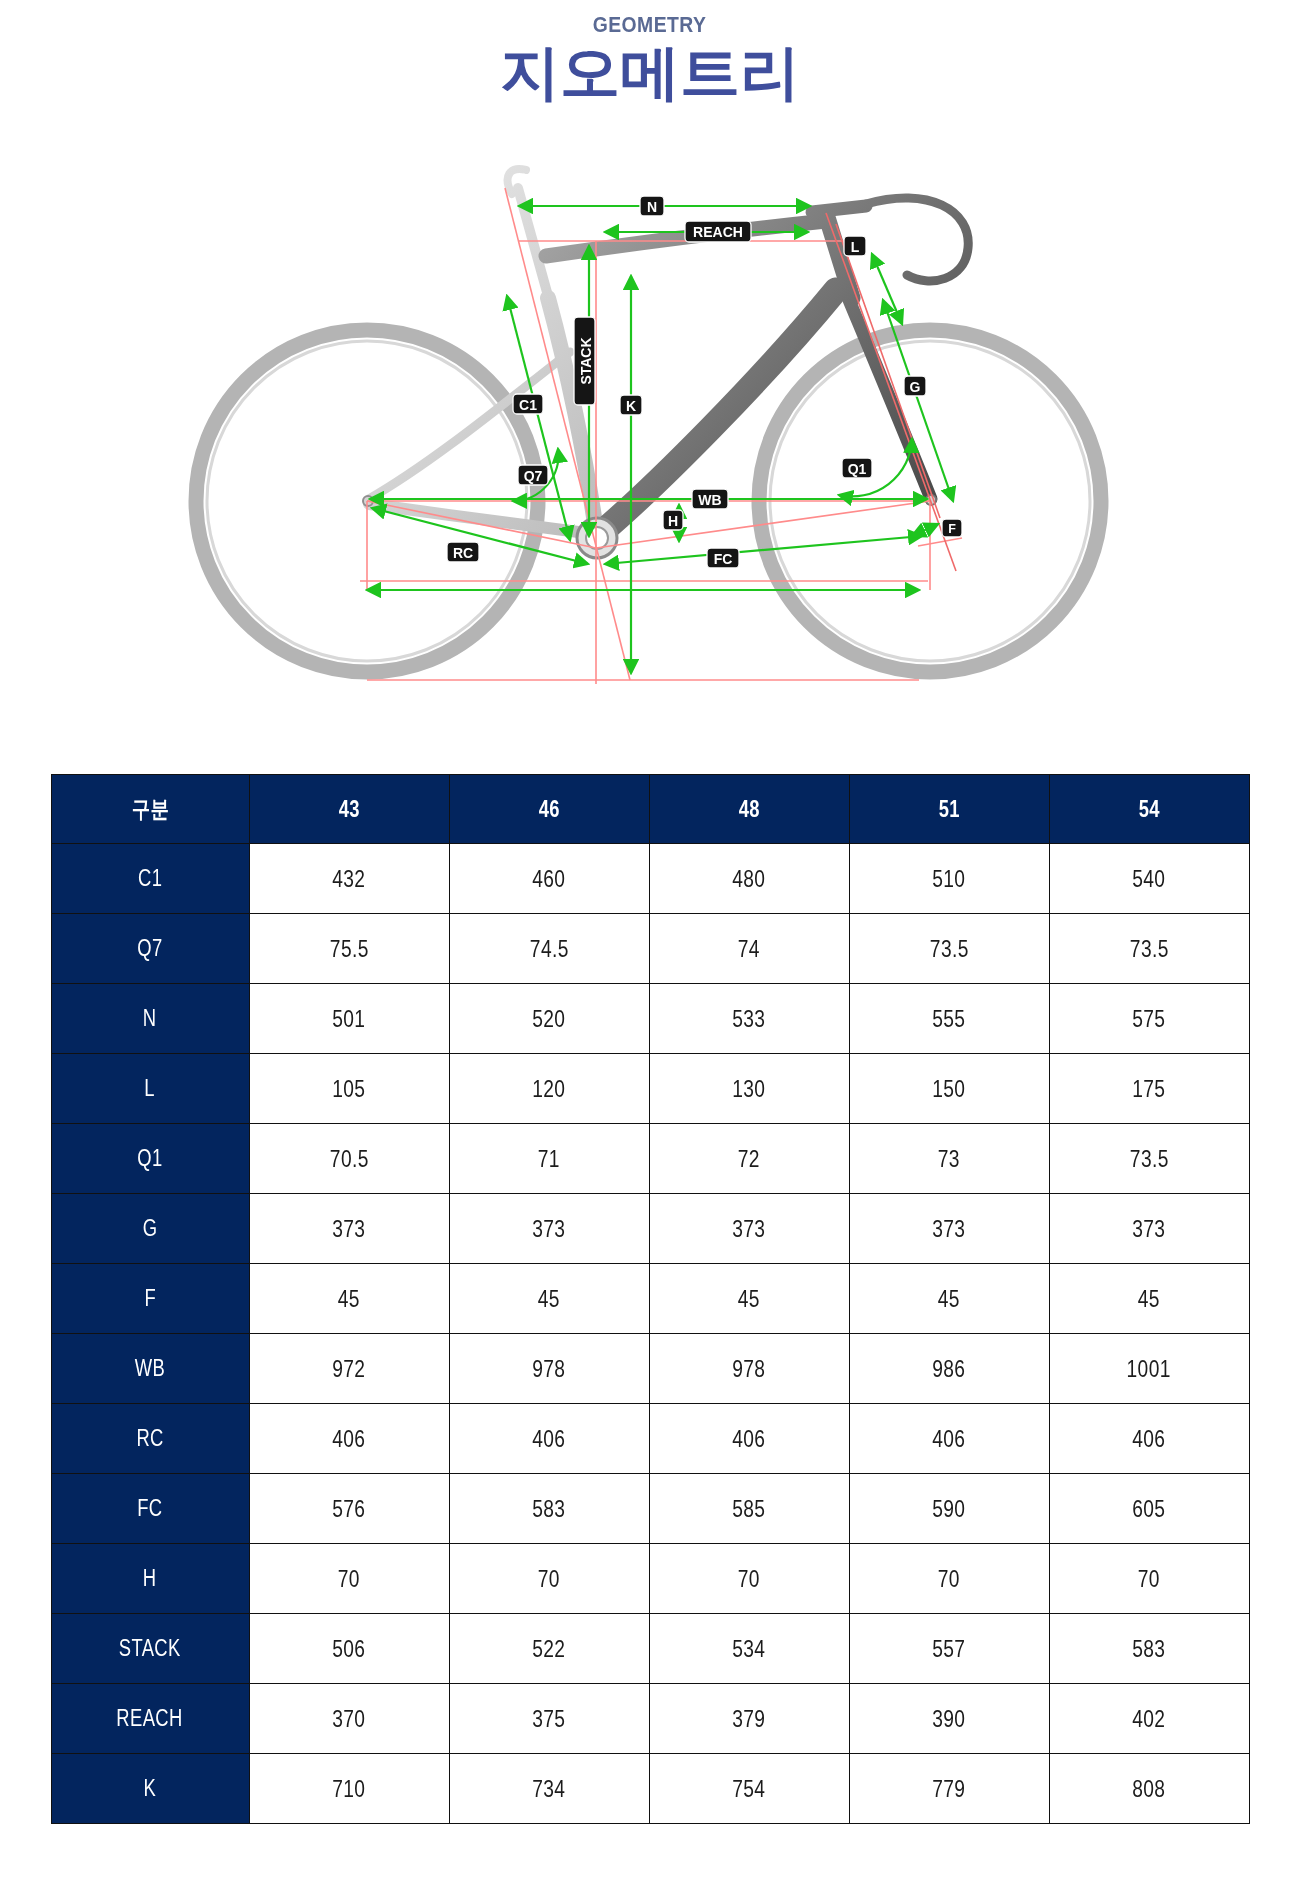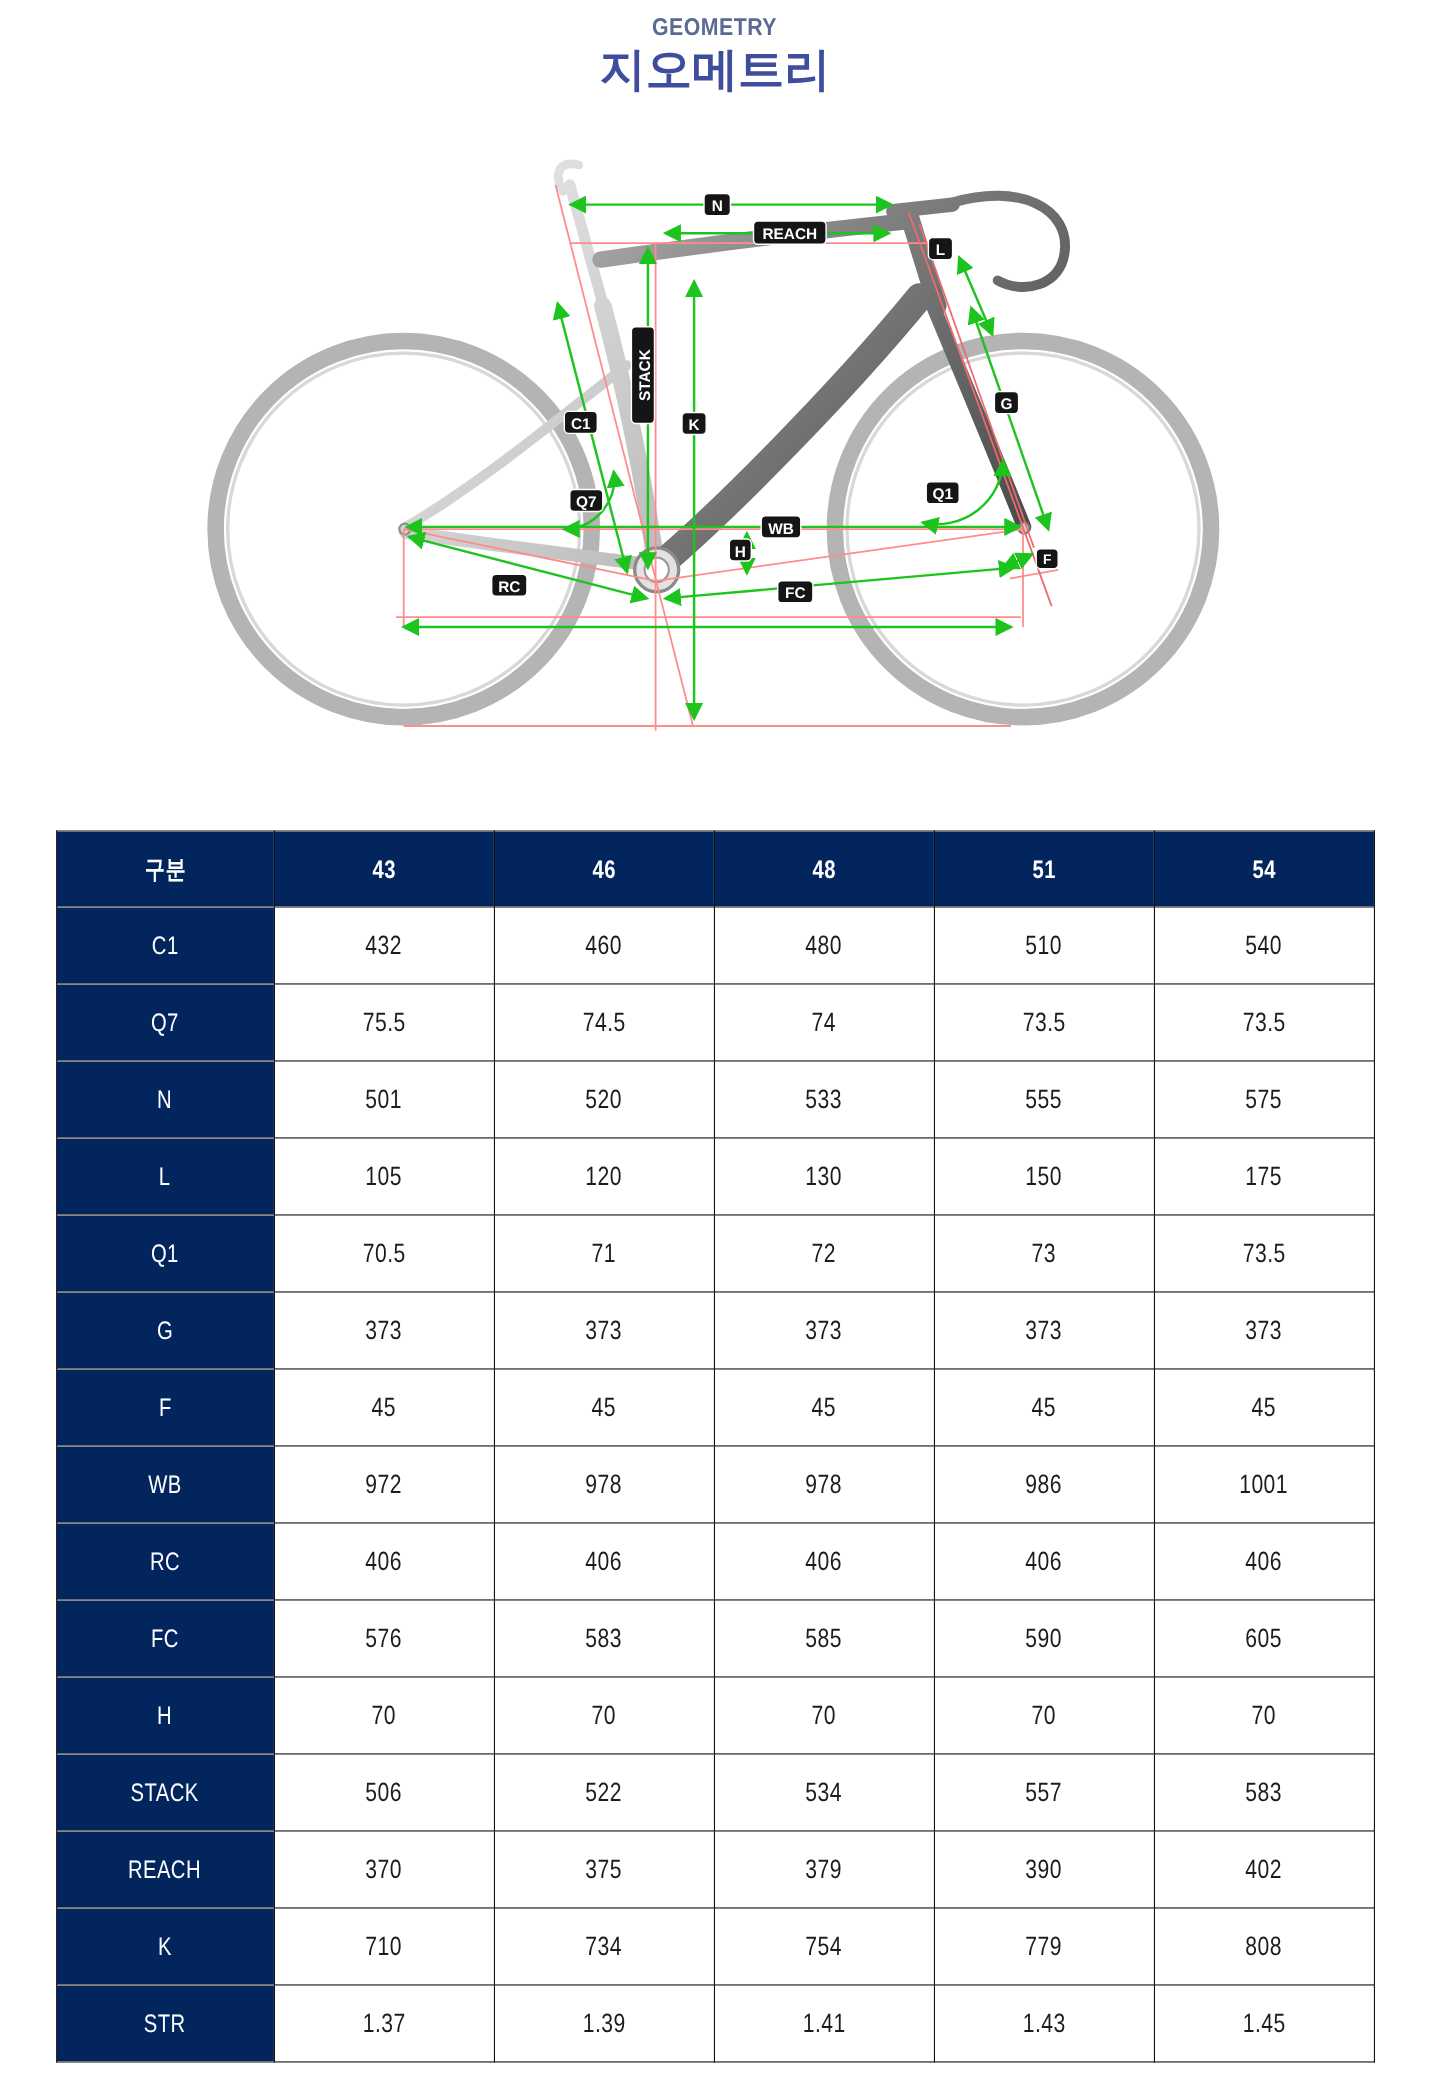--- a/index.html
+++ b/index.html
@@ -1,19 +1,19 @@
 <!DOCTYPE html>
 <html><head>
 <meta charset="utf-8">
 <style>
   html,body{margin:0;padding:0;background:#ffffff;}
   body{width:1300px;font-family:"Liberation Sans",sans-serif;-webkit-font-smoothing:antialiased;}
   .hdr{text-align:center;padding-top:12px;}
   .eyebrow{color:#5a6a94;font-size:22px;font-weight:bold;letter-spacing:.5px;display:inline-block;transform:scaleX(.88);}
-  .title{color:#3f4e9c;font-size:42px;font-weight:bold;margin-top:2px;line-height:1.1;}
+  .title{color:#3f4e9c;font-size:60px;font-weight:bold;margin-top:2px;line-height:1.1;}
   .title .cond{display:inline-block;}
   .diagram-wrap{width:1000px;margin:22px auto 0;}
   svg text.pill-t{font-family:"Liberation Sans",sans-serif;font-weight:bold;fill:#ffffff;}
   table.geo{border-collapse:collapse;table-layout:fixed;width:1198px;margin:72px auto 18px;}
   table.geo th,table.geo td{border:1px solid #111111;text-align:center;vertical-align:middle;padding:0;overflow:hidden;}
   .hc{background:#03255e;color:#ffffff;height:68px;font-weight:bold;}
   .rl{background:#03255e;color:#ffffff;height:69px;font-weight:normal;}
   td.dc{background:#ffffff;color:#1c1c1c;height:69px;}
   .cv{display:inline-block;transform:scaleX(.8);font-size:24px;letter-spacing:.5px;white-space:nowrap;}
   .hc .cv,.rl .cv{font-size:23px;}
@@ -288,22 +288,14 @@
     <td class="dc"><span class="cv">402</span></td>
   </tr>
   <tr>
     <th class="rl"><span class="cv">K</span></th>
     <td class="dc"><span class="cv">710</span></td>
     <td class="dc"><span class="cv">734</span></td>
     <td class="dc"><span class="cv">754</span></td>
     <td class="dc"><span class="cv">779</span></td>
     <td class="dc"><span class="cv">808</span></td>
   </tr>
-  <tr>
-    <th class="rl"><span class="cv">STR</span></th>
-    <td class="dc"><span class="cv">1.37</span></td>
-    <td class="dc"><span class="cv">1.39</span></td>
-    <td class="dc"><span class="cv">1.41</span></td>
-    <td class="dc"><span class="cv">1.43</span></td>
-    <td class="dc"><span class="cv">1.45</span></td>
-  </tr>
 </tbody>
   </table>
 
 </body></html>

